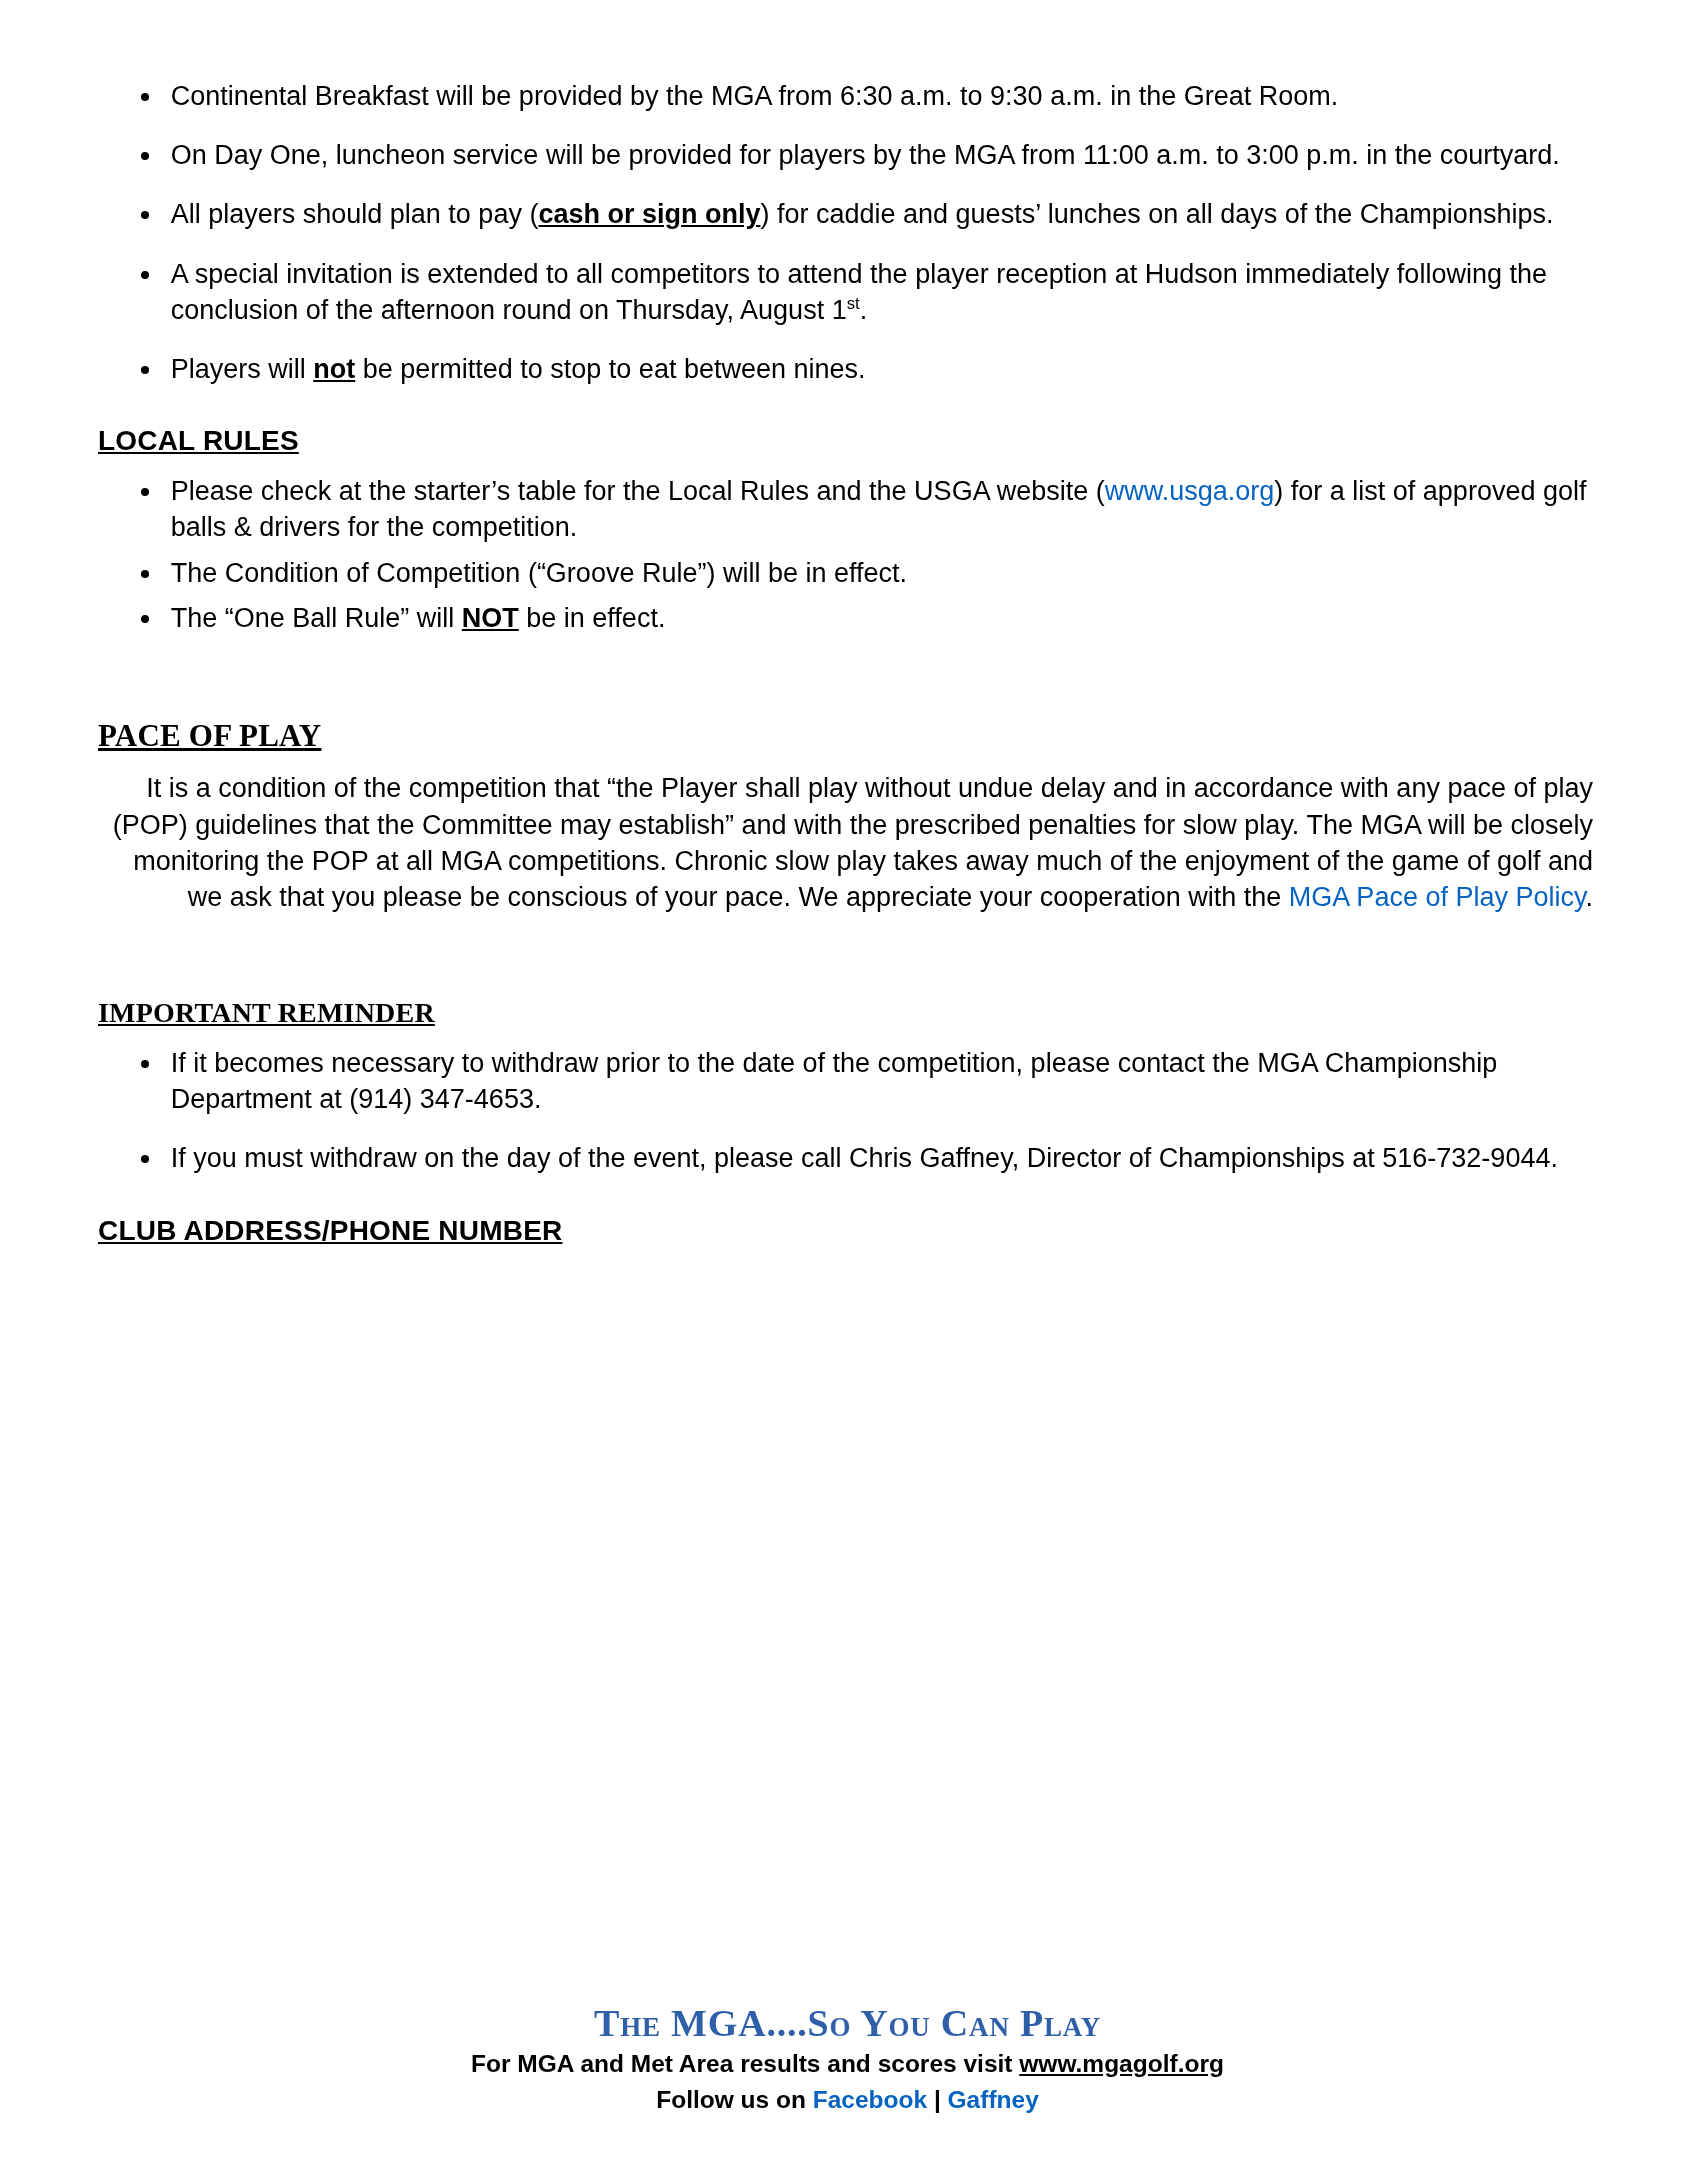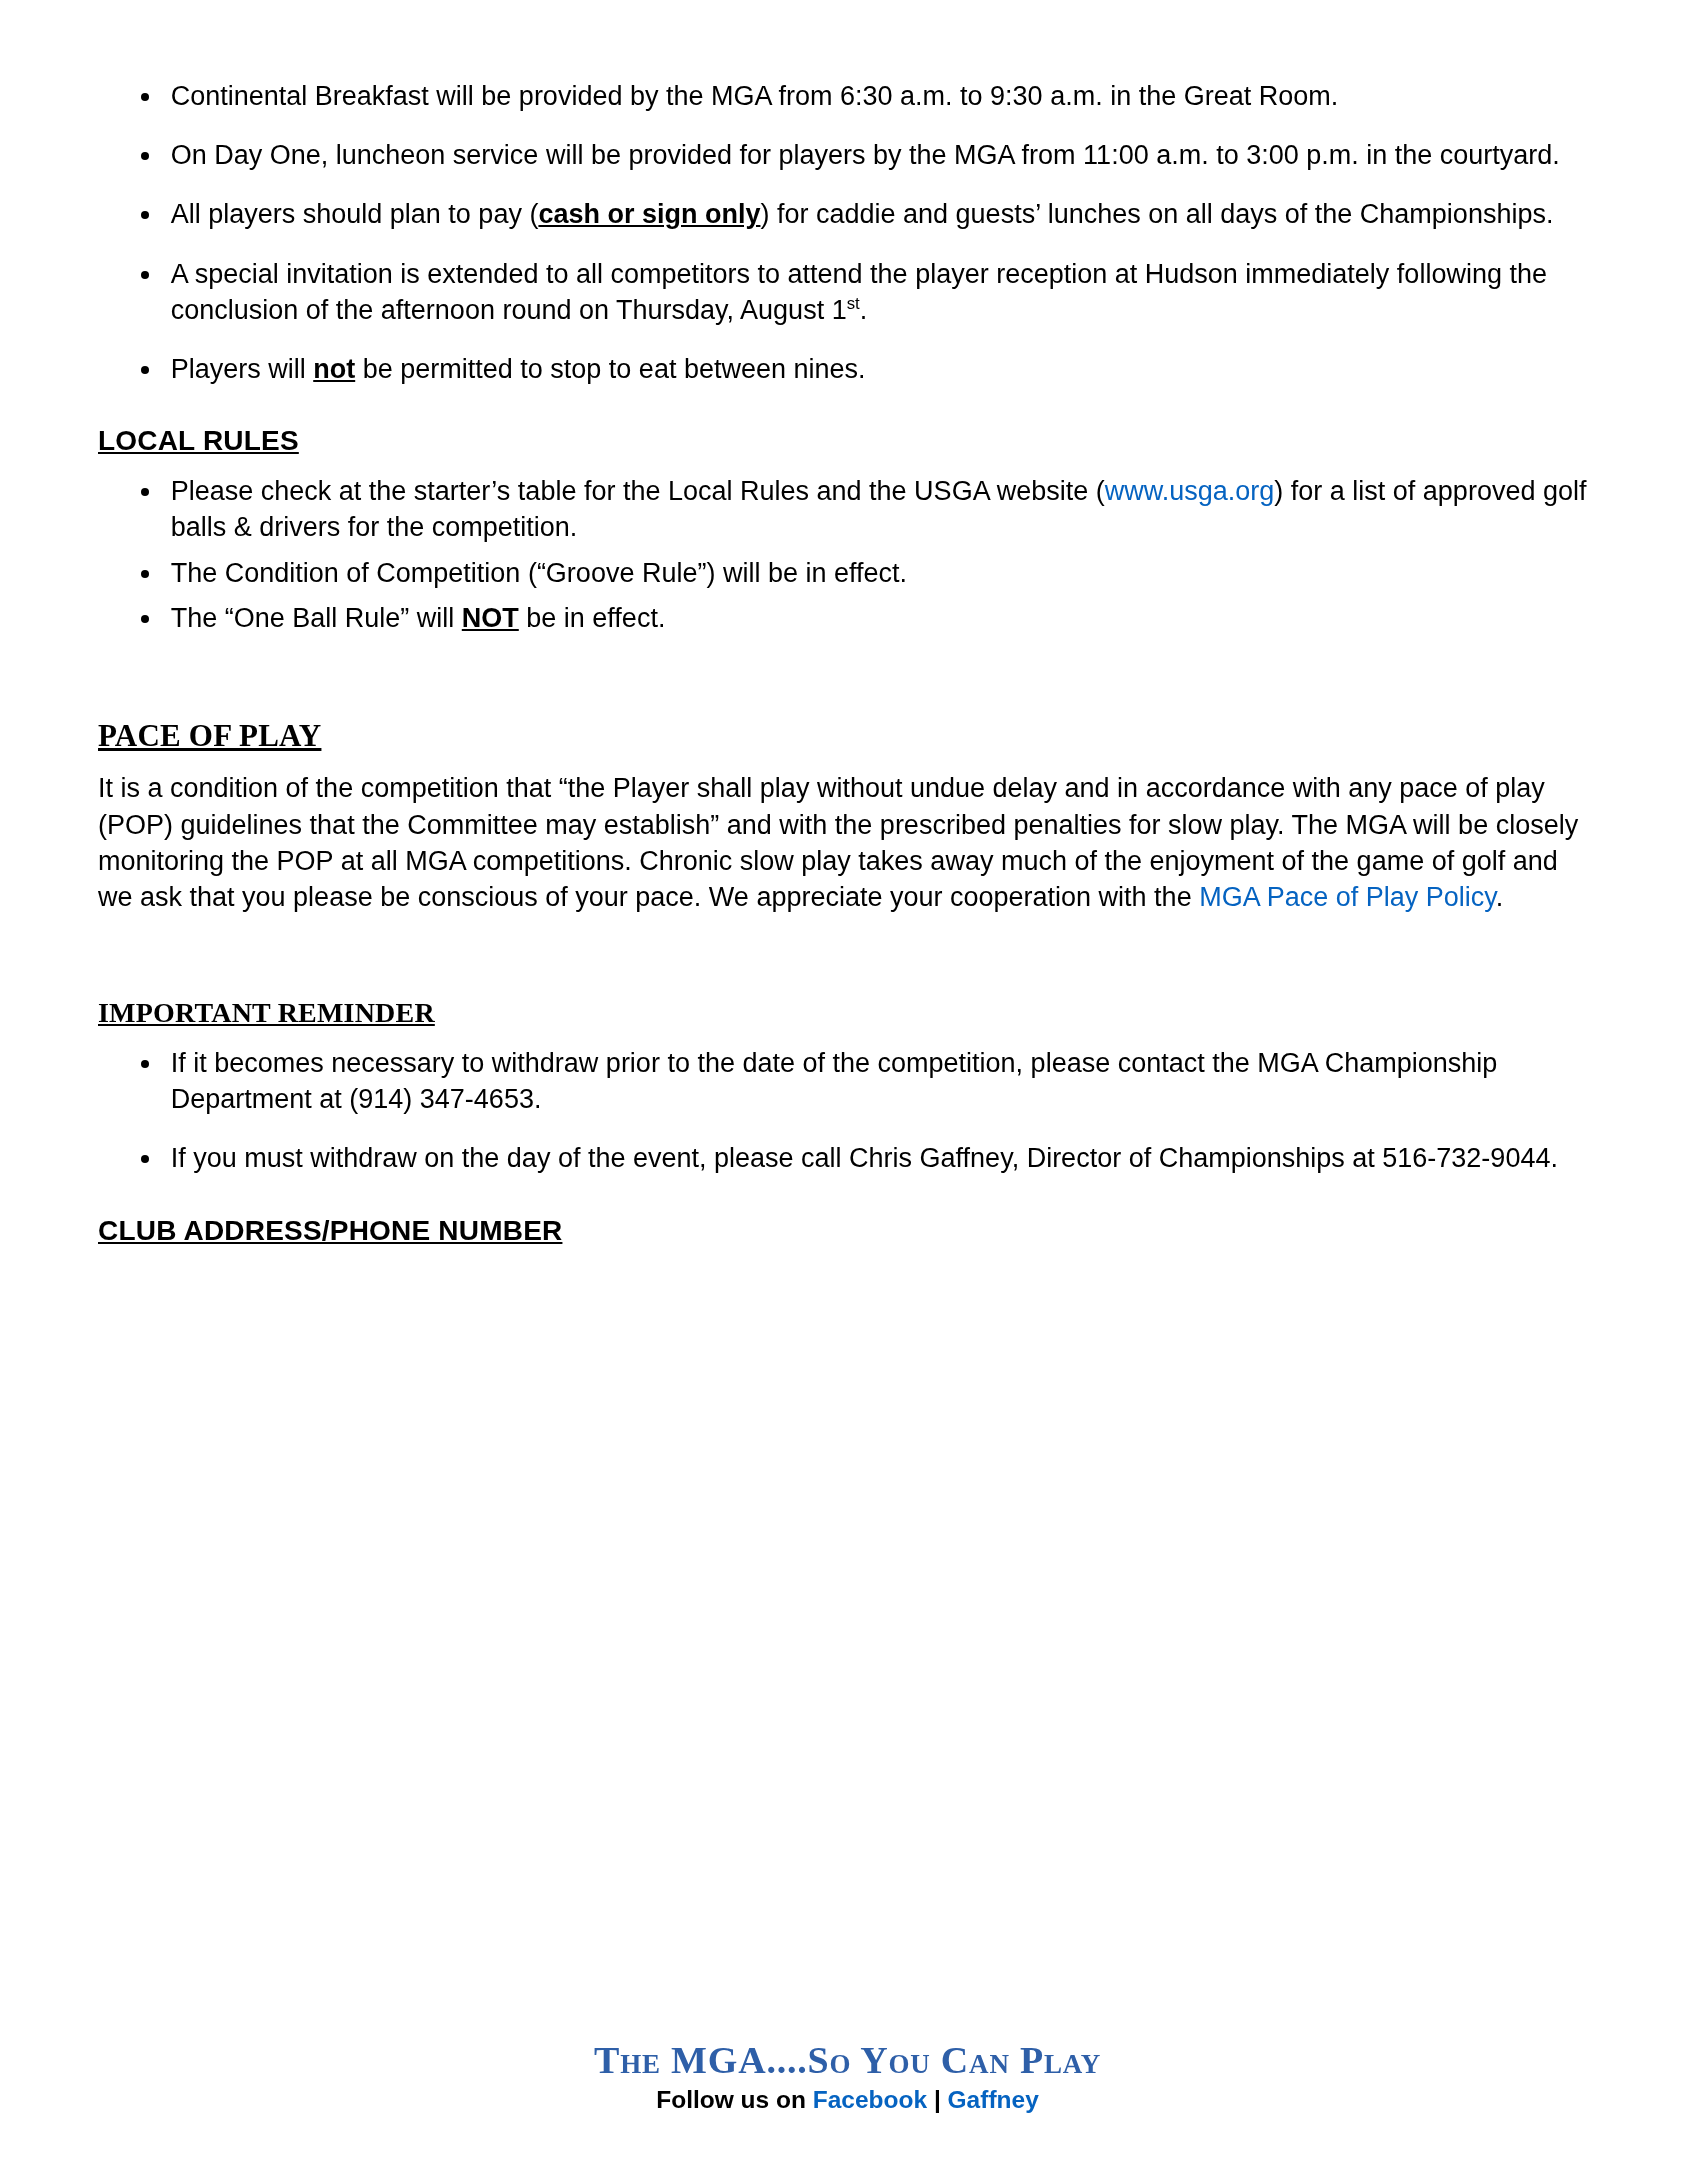--- a/index.html
+++ b/index.html
@@ -31,21 +31,21 @@
     li { padding-left: 6.7px; }
     ul.spaced > li { margin-bottom: 23px; }
     ul.spaced > li:last-child { margin-bottom: 0; }
     ul.tight > li { margin-bottom: 9.3px; }
     ul.tight > li:last-child { margin-bottom: 0; }
 
     .bu { font-weight: bold; text-decoration: underline; }
     a.link { color: #0563C1; cursor: pointer; }
     a.dark-link { color: #000000; text-decoration: underline; cursor: pointer; }
 
-    .para { margin: 0; max-width: 1503px; }
+    .para { margin: 0; max-width: 1503px; text-align: right; }
     sup { font-size: 0.62em; line-height: 0; }
 
     .club-lines { font-weight: bold; line-height: 1.32; margin-top: 1.7px; }
 
     .footer {
       position: absolute;
       left: 8px; right: 0;
       bottom: 64px;
       text-align: center;
     }
@@ -116,16 +116,19 @@
     </li>
   </ul>
 
   <h2 class="heading mt-md">CLUB ADDRESS/PHONE NUMBER</h2>
 
 </div>
 
 <div class="footer">
   <div class="tagline">The MGA....So You Can Play</div>
   <div class="footer-line">
+    <span>For MGA and Met Area results and scores visit </span><a class="dark-link">www.mgagolf.org</a>
+  </div>
+  <div class="footer-line">
     <span>Follow us on </span><a class="link">Facebook</a><span> | </span><a class="link">Gaffney</a>
   </div>
 </div>
 
 
 </body></html>

